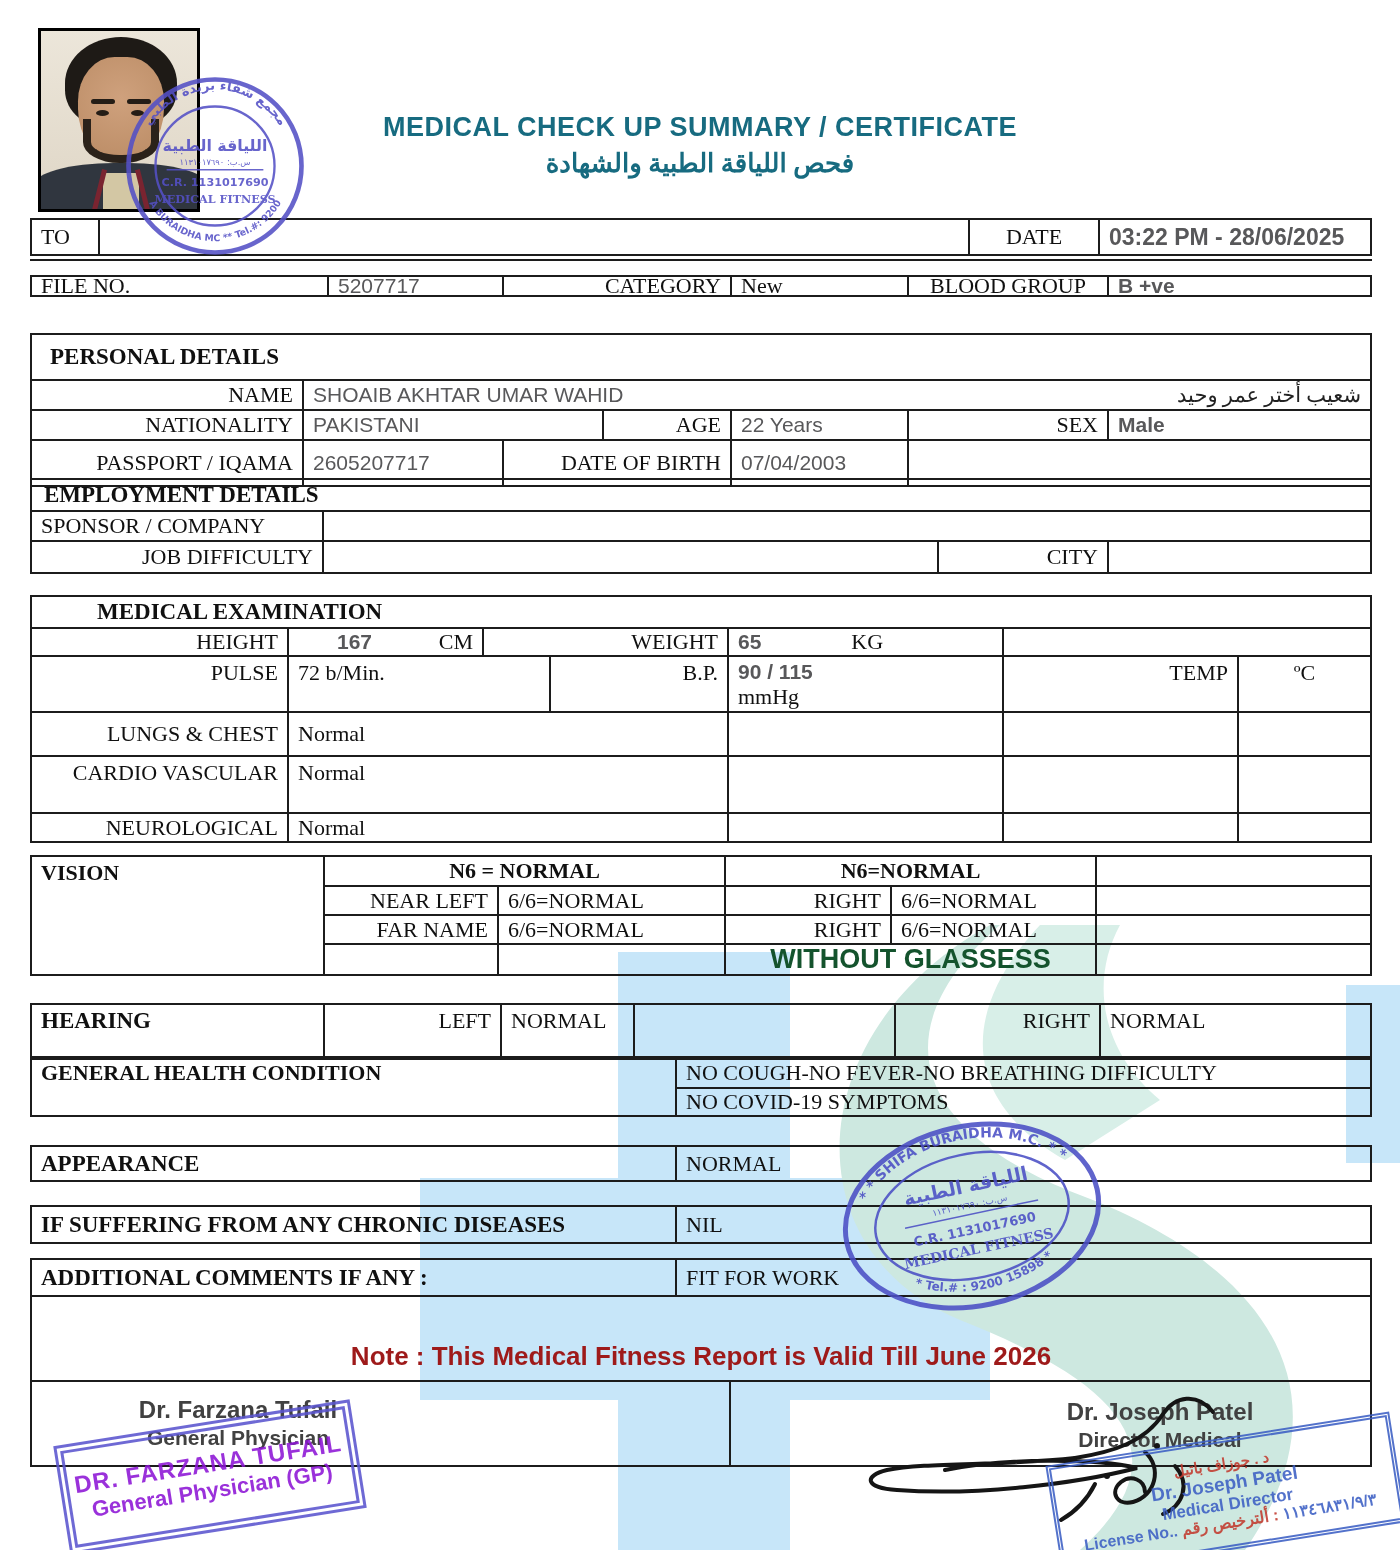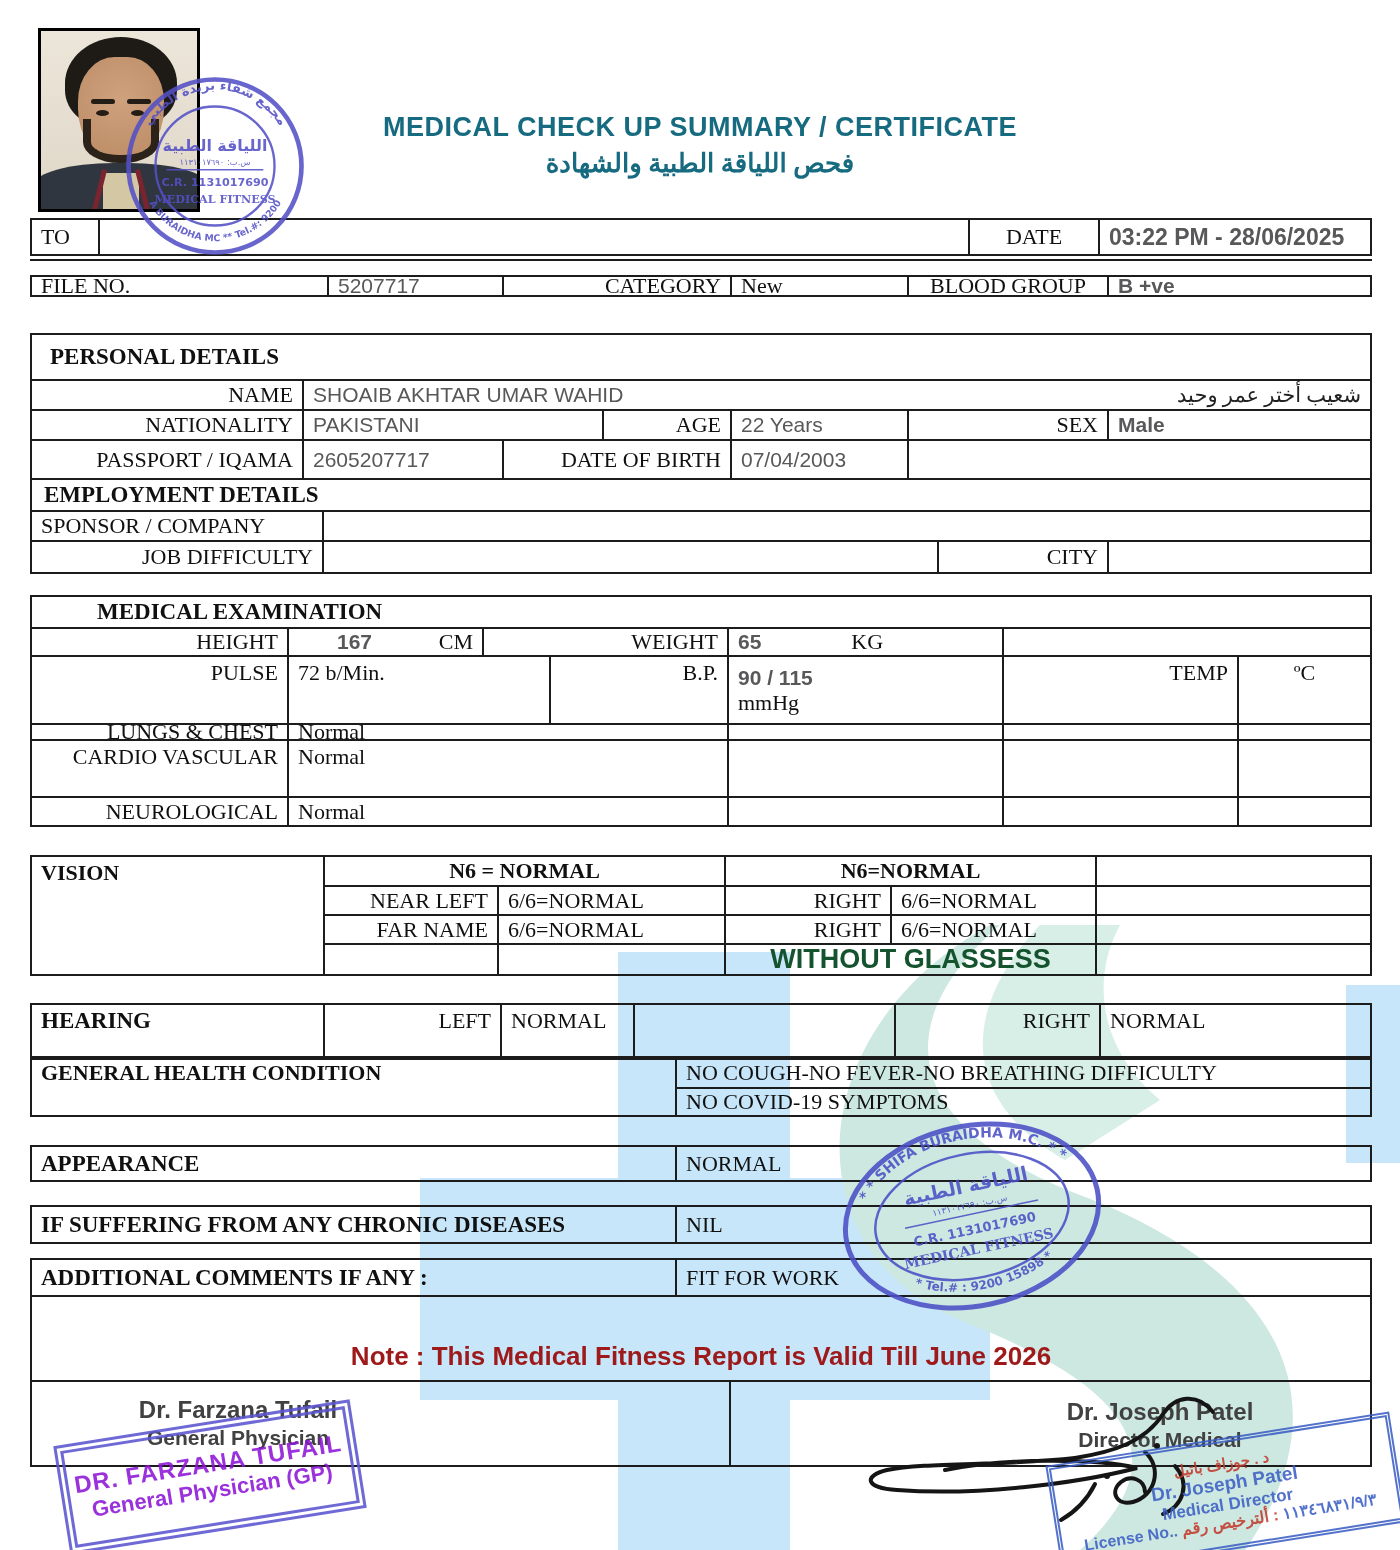--- a/index.html
+++ b/index.html
@@ -137,21 +137,21 @@
       </div>
     </div>
     <div class="row" style="grid-template-columns:270px 300px 128px 177px 200px 1fr;height:30px;">
       <div class="c r">NATIONALITY</div>
       <div class="c val">PAKISTANI</div>
       <div class="c r">AGE</div>
       <div class="c val">22 Years</div>
       <div class="c r">SEX</div>
       <div class="c val b">Male</div>
     </div>
-    <div class="row" style="grid-template-columns:270px 200px 228px 177px 1fr;height:39px;">
+    <div class="row" style="grid-template-columns:270px 200px 228px 177px 1fr;height:46px;">
       <div class="c r">PASSPORT / IQAMA</div>
       <div class="c val">2605207717</div>
       <div class="c r">DATE OF BIRTH</div>
       <div class="c val">07/04/2003</div>
       <div class="c"></div>
     </div>
   </div>
 
   <div class="tbl" style="top:478px;">
     <div class="row" style="grid-template-columns:1fr;height:30px;">
@@ -179,32 +179,32 @@
         <span class="val b">167</span>
         <span class="blk">CM</span>
       </div>
       <div class="c r">WEIGHT</div>
       <div class="c" style="gap:90px;">
         <span class="val b">65</span>
         <span class="blk">KG</span>
       </div>
       <div class="c"></div>
     </div>
-    <div class="row" style="grid-template-columns:255px 262px 178px 275px 235px 1fr;height:68px;">
+    <div class="row" style="grid-template-columns:255px 262px 178px 275px 235px 1fr;height:56px;">
       <div class="c r top">PULSE</div>
       <div class="c top">72 b/Min.</div>
       <div class="c r top">B.P.</div>
       <div class="c top" style="flex-direction:column;align-items:flex-start;white-space:normal;justify-content:center;">
         <span class="val b">90 / 115</span>
         <span class="blk">mmHg</span>
       </div>
       <div class="c r top">TEMP</div>
       <div class="c ctr top">ºC</div>
     </div>
-    <div class="row" style="grid-template-columns:255px 440px 275px 235px 1fr;height:16px;">
+    <div class="row" style="grid-template-columns:255px 440px 275px 235px 1fr;height:44px;">
       <div class="c r">LUNGS &amp; CHEST</div>
       <div class="c">Normal</div>
       <div class="c"></div>
       <div class="c"></div>
       <div class="c"></div>
     </div>
     <div class="row" style="grid-template-columns:255px 440px 275px 235px 1fr;height:57px;">
       <div class="c r top" style="white-space:normal;text-align:right;line-height:1.2;">CARDIO VASCULAR</div>
       <div class="c top">Normal</div>
       <div class="c"></div>

